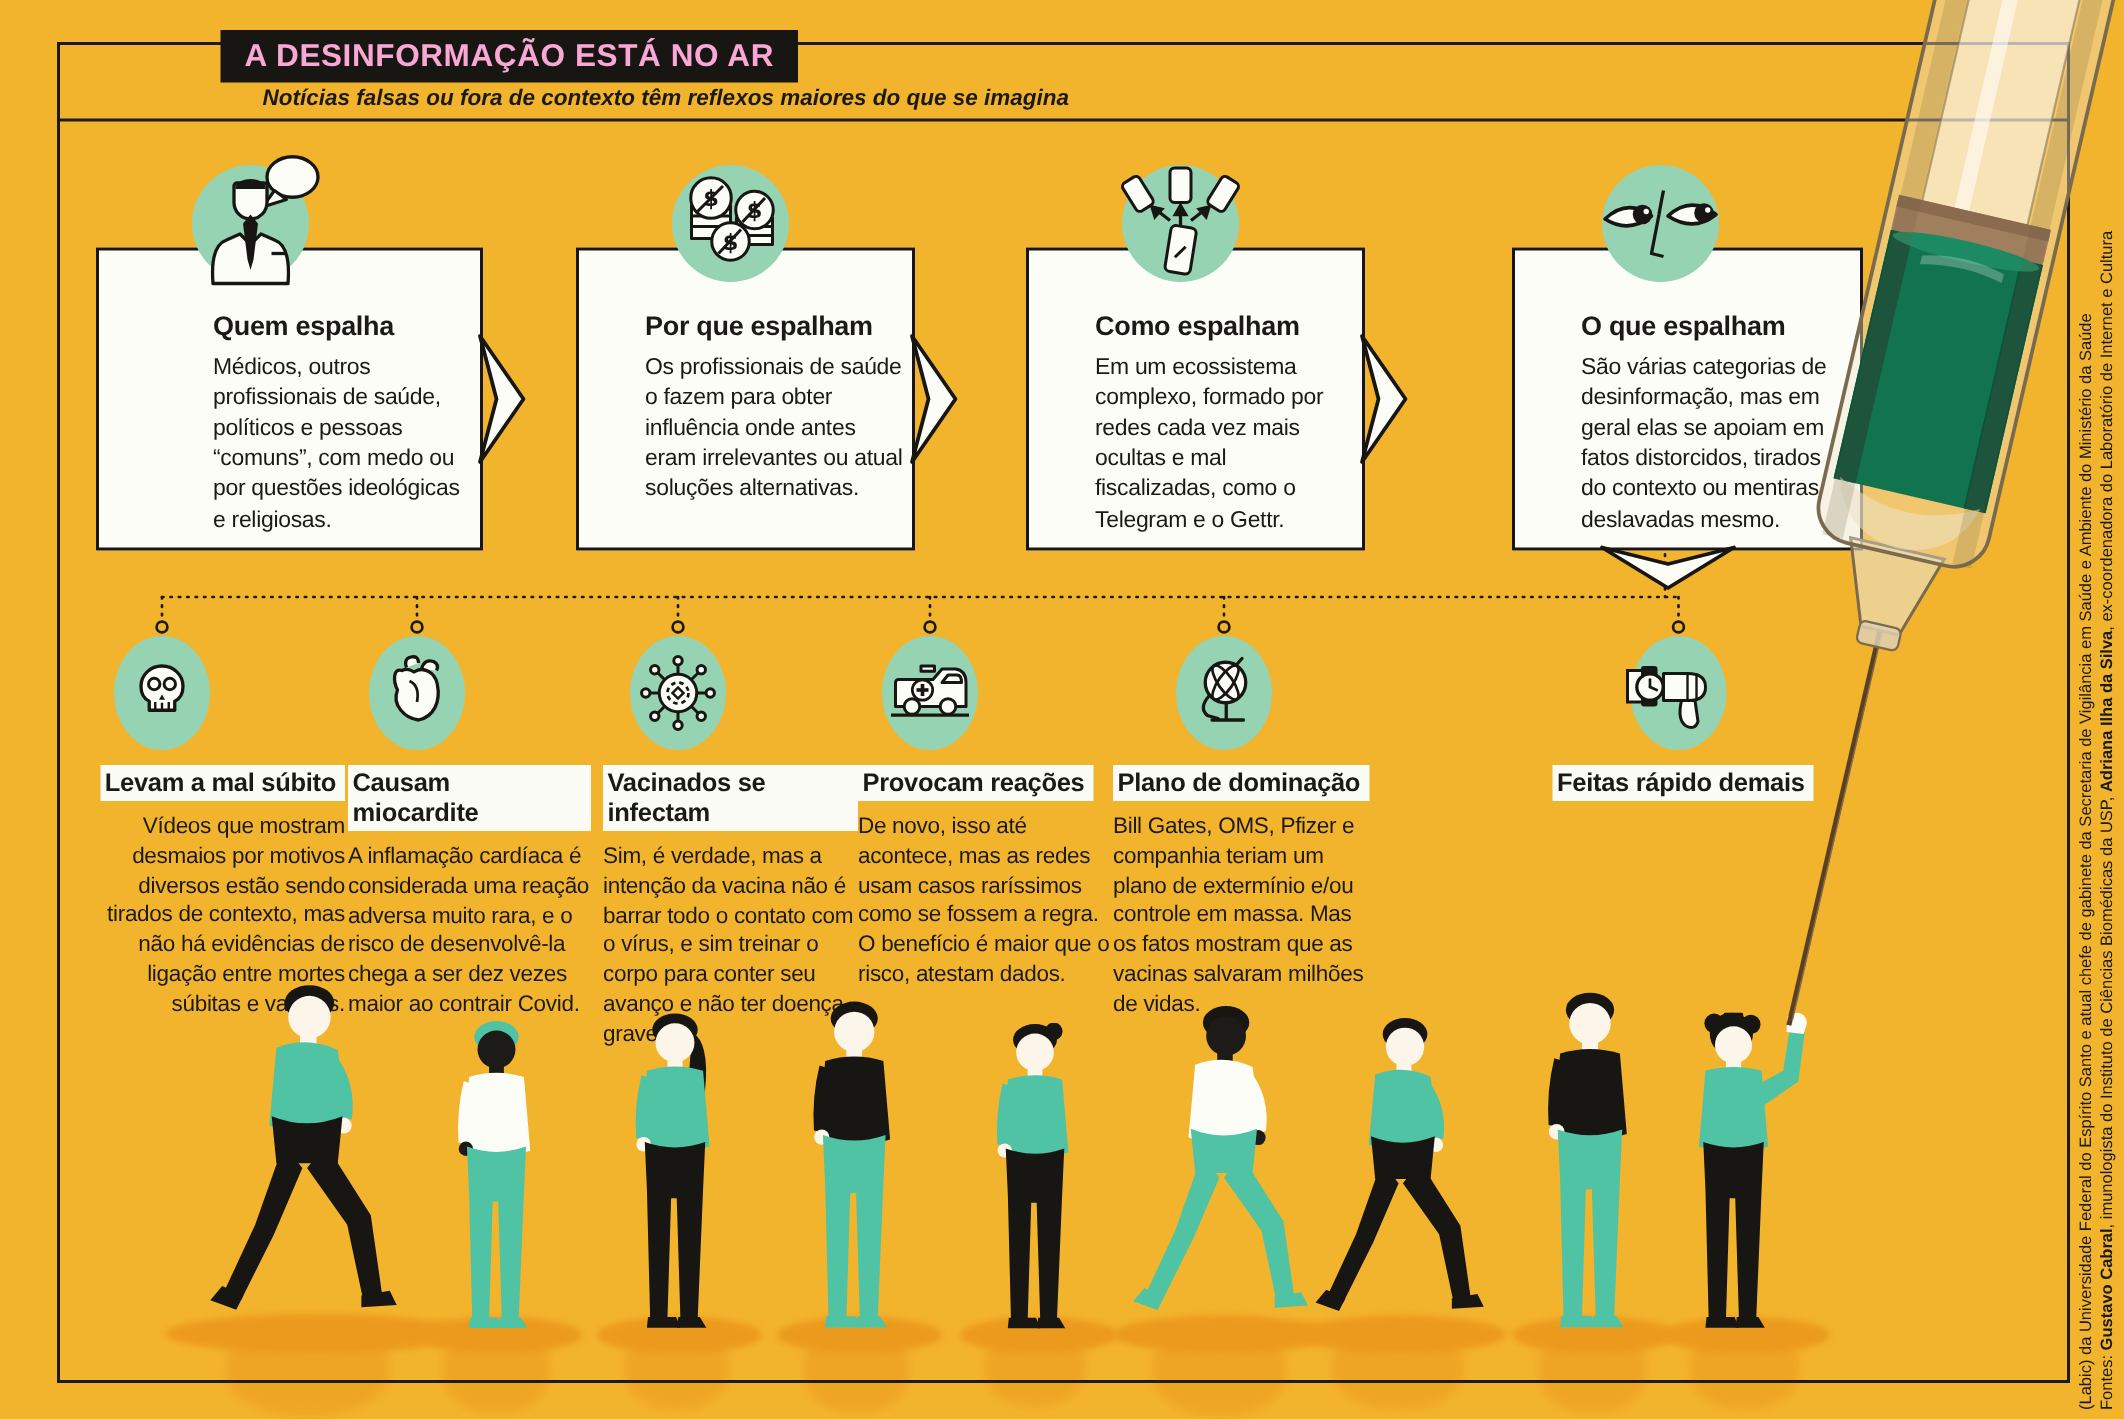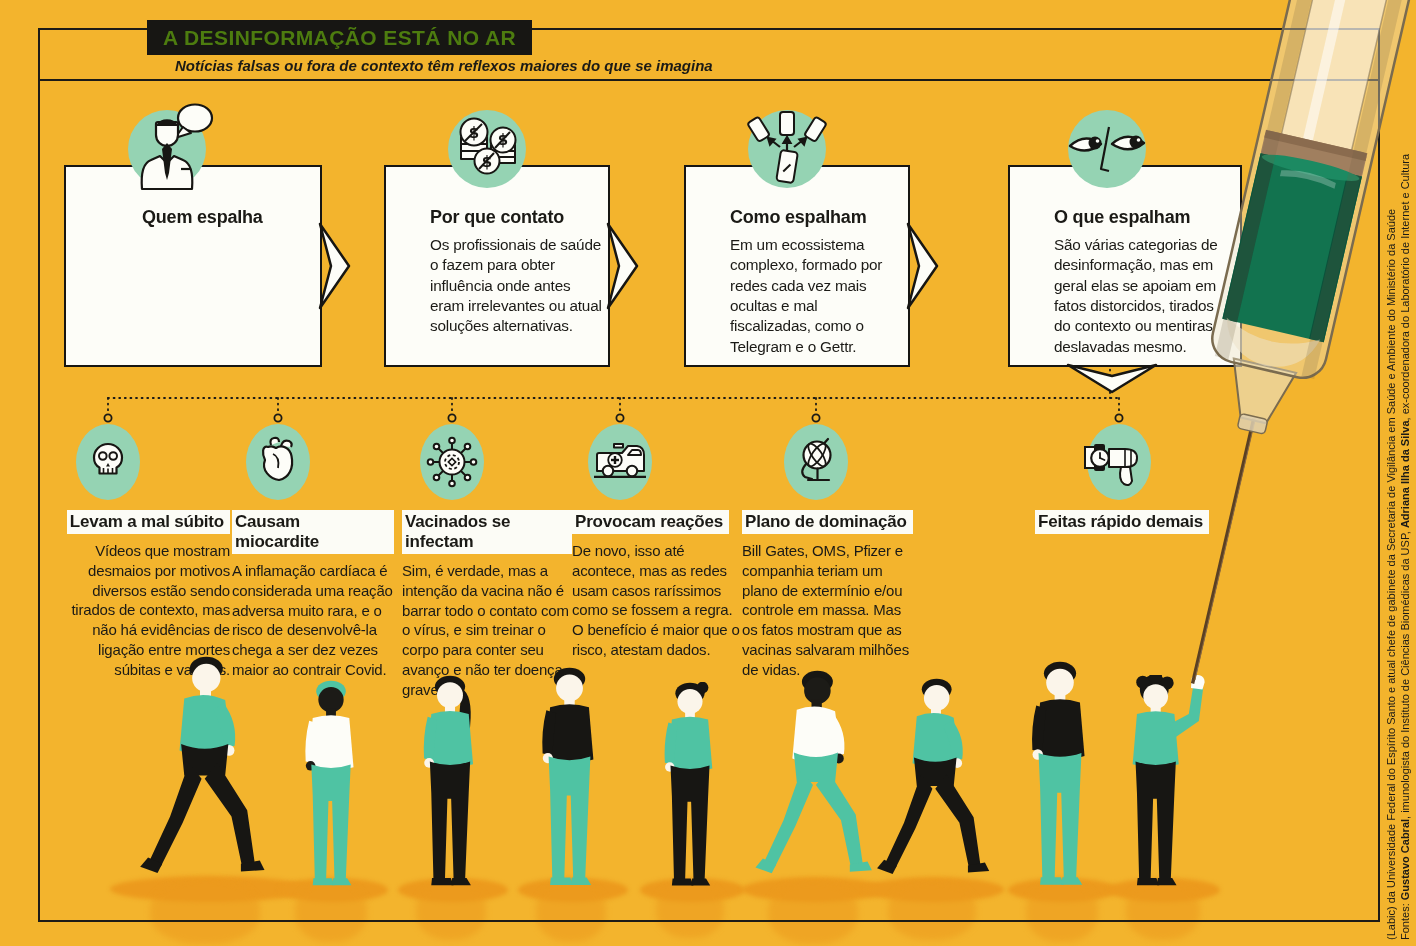--- a/index.html
+++ b/index.html
@@ -2,21 +2,21 @@
 <html lang="pt"><head>
 <meta charset="utf-8">
 <style>
   html,body{margin:0;padding:0;background:#888;}
   .canvas{position:relative;width:1416px;height:946px;background:#F3B42D;overflow:hidden;
           font-family:"Liberation Sans",sans-serif;color:#1B1A16;}
   
   .frame{position:absolute;left:38px;top:28px;width:1338px;height:890px;border:2px solid #1C1B17;z-index:2;pointer-events:none;}
   .subline{position:absolute;left:38px;top:79px;width:1340px;border-top:2px solid #1C1B17;z-index:2;}
   
-  .titlebox{position:absolute;left:147px;top:20px;background:#171613;color:#4d7c0f;padding:6px 16px 5px;
+  .titlebox{position:absolute;left:147px;top:20px;background:#171613;color:#f9a8d4;padding:6px 16px 5px;
             font-size:21px;font-weight:700;letter-spacing:.4px;z-index:6;white-space:nowrap;}
   .subtitle{position:absolute;left:175px;top:57px;font-size:15px;font-style:italic;font-weight:700;z-index:6;white-space:nowrap;}
   
   .tbox{position:absolute;top:165px;width:222px;height:198px;background:#FDFDF8;border:2.5px solid #171613;z-index:3;}
   .tbox h3{margin:40px 8px 0 44px;font-size:18px;font-weight:800;letter-spacing:-.2px;}
   .tbox p{margin:7px 6px 0 44px;font-size:15.3px;line-height:1.33;letter-spacing:-.2px;}
   .tbox-icon{position:absolute;top:-57px;left:62px;width:78px;height:78px;border-radius:50%;background:#95D3B3;}
   .tbox-icon svg{position:absolute;left:0;top:0;overflow:visible;}
   .chev{position:absolute;right:-31px;top:50%;margin-top:-46px;z-index:4;}
   .downptr{position:absolute;bottom:-30px;z-index:4;}
@@ -100,20 +100,21 @@
           <path d="M16,-22 l-8,11 16,-5 z" fill="#FDFDF8" stroke-width="2"></path>
           <path d="M-25,40 q-2,-25 9,-29 l9,-4 7,7 7,-7 9,4 q11,4 9,29 z" fill="#FDFDF8"></path>
           <path d="M-9,-27 h18 a2,2 0 0 1 2,2 v11 a11,11 0 0 1 -22,0 v-11 a2,2 0 0 1 2,-2 z" fill="#FDFDF8"></path>
           <path d="M-10,-25 a11,8 0 0 1 20,0 l0,2 h-20 z" fill="#171613" stroke="none"></path>
         </g>
         <path d="M0,-6 l5,6 -3,24 -2,7 -2,-7 -3,-24 z" fill="#171613"></path>
         <line x1="14" y1="20" x2="24" y2="20" stroke="#171613" stroke-width="2.2"></line>
       </svg>
     </div>
     <h3>Quem espalha</h3>
+    <p>Médicos, outros profissionais de saúde, políticos e pessoas “comuns”, com medo ou por questões ideológicas e religiosas.</p>
     <svg class="chev" width="33" height="92" viewBox="0 0 33 92">
       <path d="M2,4 L31,46 L2,88 L13,46 Z" fill="#FDFDF8" stroke="#171613" stroke-width="2.5" stroke-linejoin="round"></path>
     </svg>
   </div>
 
   <div class="tbox" style="left:384px;">
     <div class="tbox-icon">
       <svg width="78" height="78" viewBox="-39 -39 78 78">
         <g stroke="#171613" stroke-width="2" fill="#FDFDF8" stroke-linejoin="round">
           <path d="M-26,-12 h26 v22 h-26 z"></path>
@@ -129,21 +130,21 @@
           <line x1="8" y1="-1" x2="23" y2="-17"></line>
           <line x1="-8" y1="20" x2="7" y2="4"></line>
         </g>
         <g fill="#171613" font-family="'DejaVu Sans',sans-serif" font-size="15" font-weight="bold" text-anchor="middle">
           <text x="-13" y="-11.5">$</text>
             <text x="16" y="-4">$</text>
             <text x="0" y="17.5">$</text>
         </g>
       </svg>
     </div>
-    <h3>Por que contato</h3>
+    <h3>Por que espalham</h3>
     <p>Os profissionais de saúde o fazem para obter influência onde antes eram irrelevantes ou atual soluções alternativas.</p>
     <svg class="chev" width="33" height="92" viewBox="0 0 33 92">
       <path d="M2,4 L31,46 L2,88 L13,46 Z" fill="#FDFDF8" stroke="#171613" stroke-width="2.5" stroke-linejoin="round"></path>
     </svg>
   </div>
 
   <div class="tbox" style="left:1008px;width:230px;">
     <div class="tbox-icon" style="left:58px;">
       <svg width="78" height="78" viewBox="-39 -39 78 78">
         <g stroke="#171613" stroke-width="2.4" stroke-linejoin="round">

